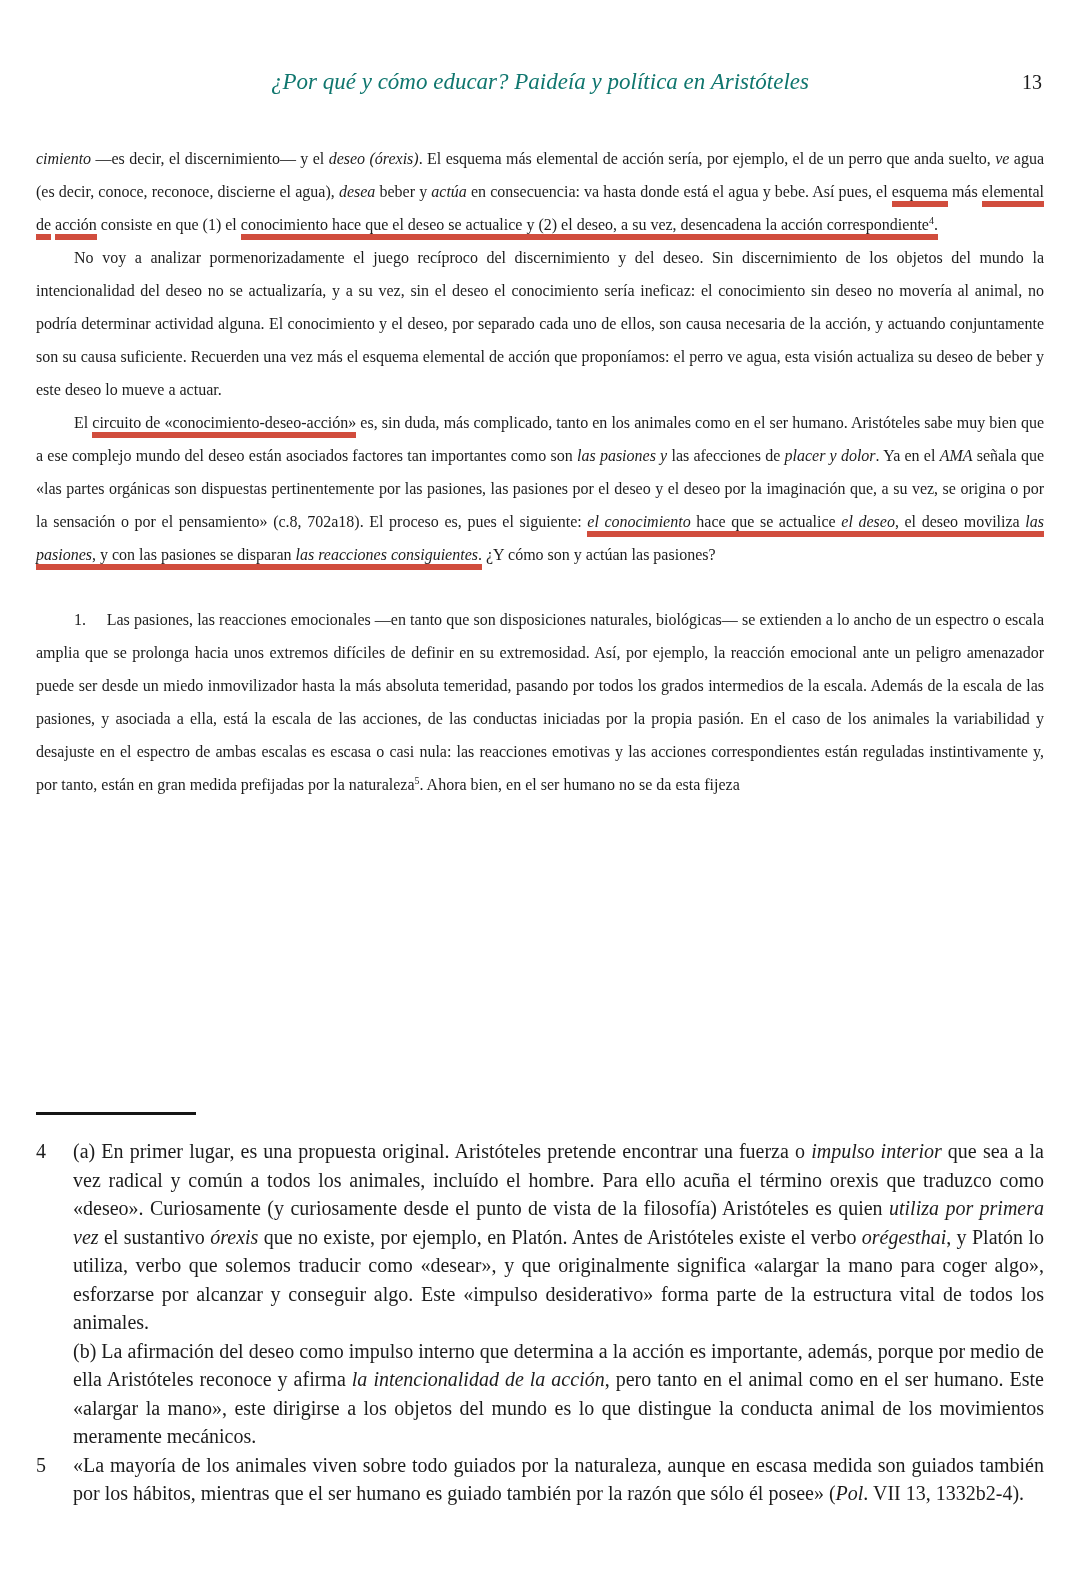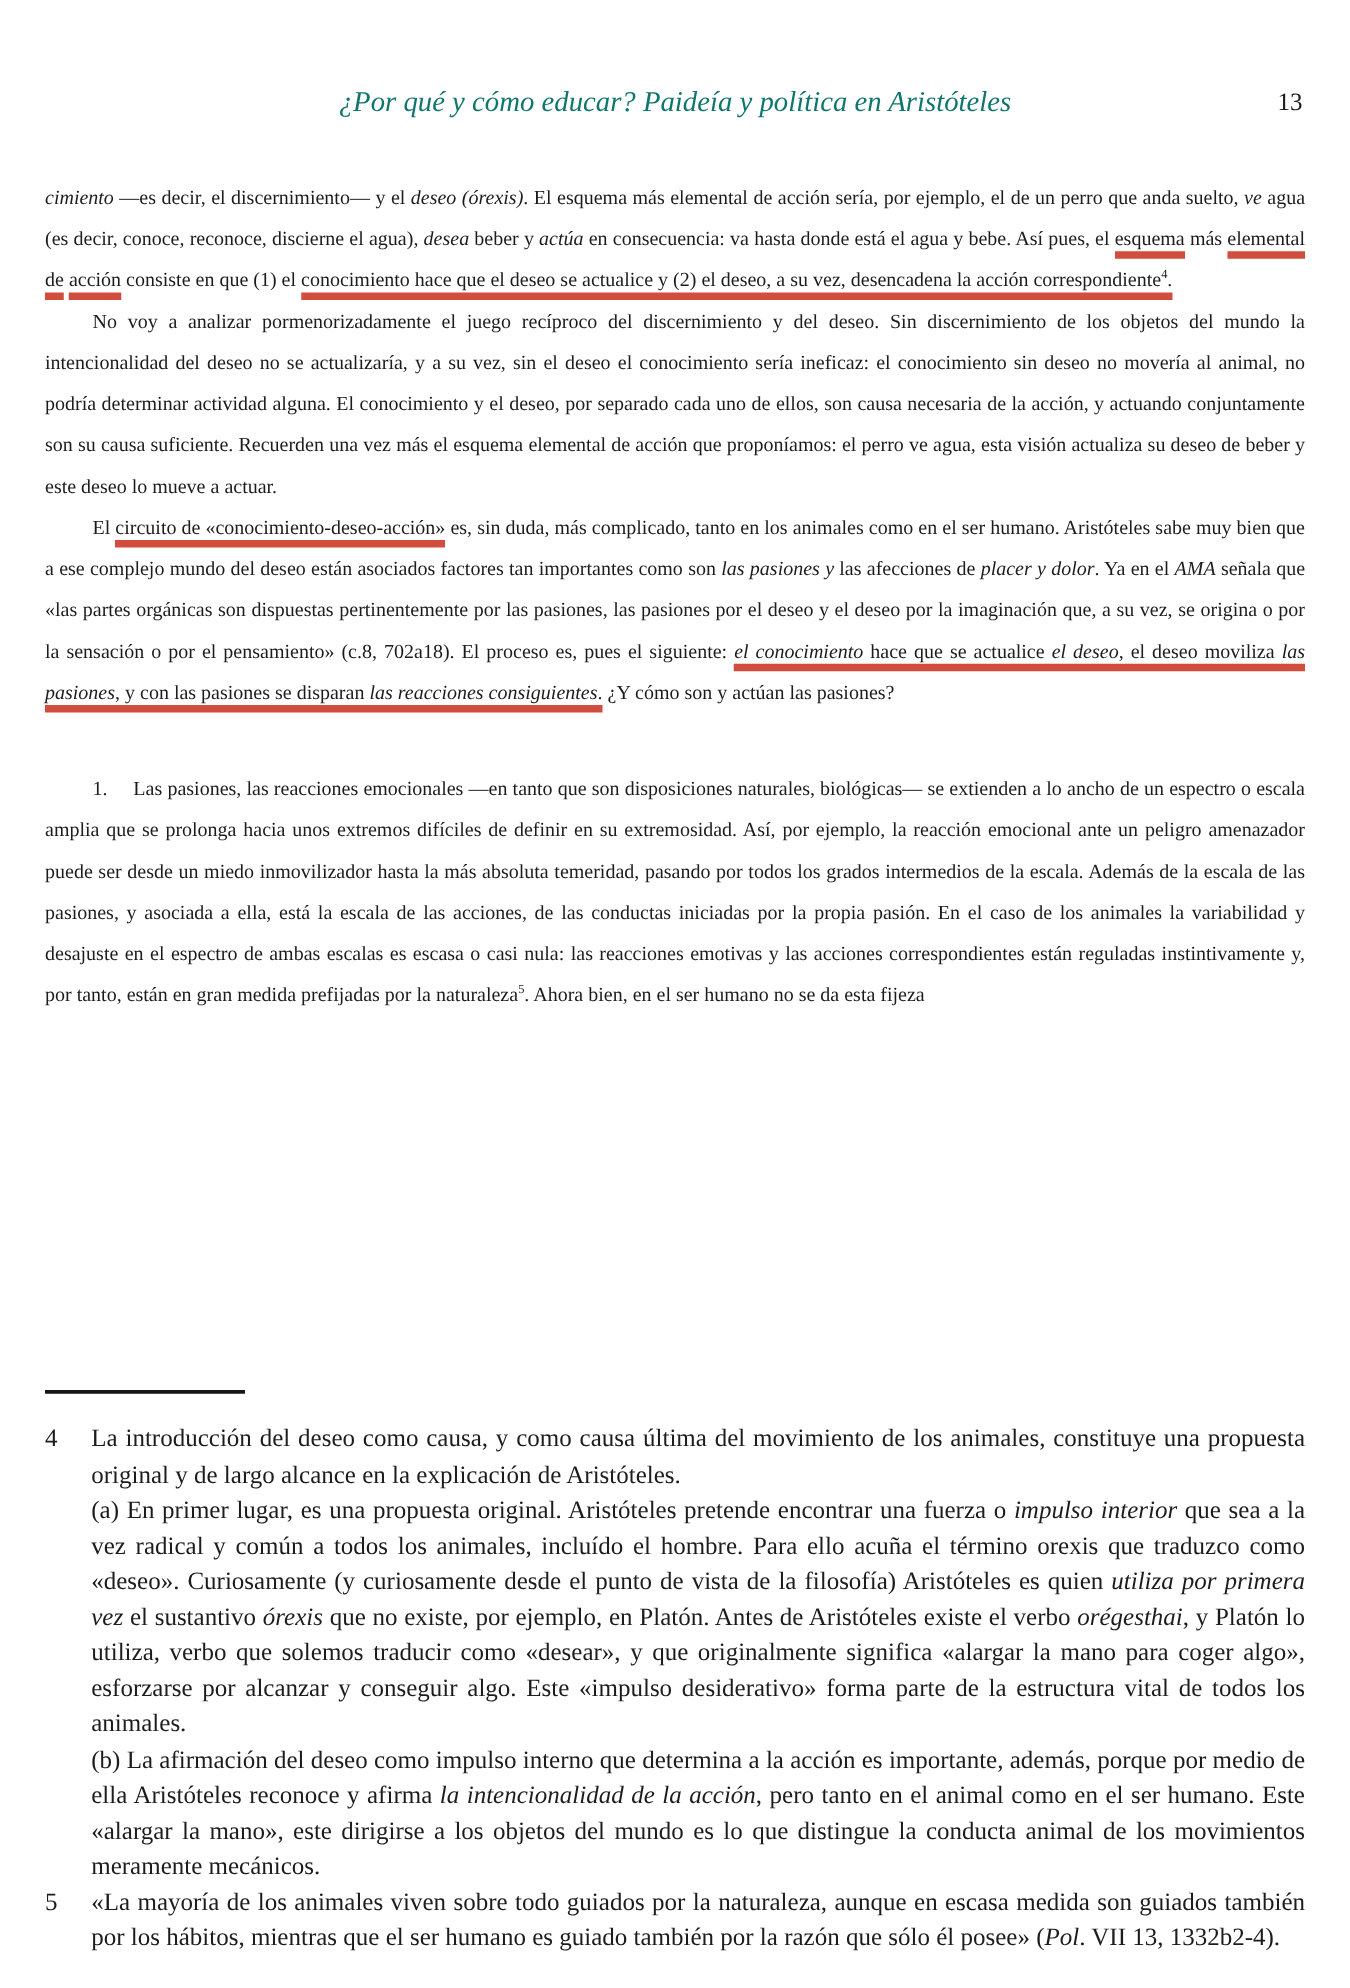--- a/index.html
+++ b/index.html
@@ -25,21 +25,21 @@
 
   
   .body-text{
     margin-top:42px;
     font-size:16px;line-height:33px;
     text-align:justify;
     color:#1c1c1c;
   }
   .body-text p{margin:0;text-indent:38px;}
   .body-text p.first{text-indent:0;}
-  .body-text p.spaced{margin-top:44px;}
+  .body-text p.spaced{margin-top:32px;}
 
   sup{font-size:62%;vertical-align:super;line-height:0;}
   .i{font-style:italic;}
   .u{
     border-bottom:6px solid rgba(205,62,45,0.92);
     padding-bottom:1px;
   }
 
   
   .footnotes{position:absolute;left:36px;right:36px;top:1112px;}
@@ -69,21 +69,20 @@
     <p><span>El </span><span class="u"><span>circuito de «conocimiento-deseo-acción»</span></span><span> es, sin duda, más complicado, tanto en los animales como en el ser humano. Aristóteles sabe muy bien que a ese complejo mundo del deseo están aso­ciados factores tan importantes como son </span><span class="i">las pasiones y</span><span> las afecciones de </span><span class="i">placer y dolor</span><span>. Ya en el </span><span class="i">AMA</span><span> señala que «las partes orgánicas son dispuestas pertinentemente por las pasiones, las pasiones por el deseo y el deseo por la imaginación que, a su vez, se origina o por la sensación o por el pen­samiento» (c.8, 702a18). El proceso es, pues el siguiente: </span><span class="u"><span class="i">el conocimiento</span><span> hace que se actualice </span><span class="i">el deseo</span><span>, el deseo moviliza </span><span class="i">las pasiones</span><span>, y con las pasiones se disparan </span><span class="i">las reacciones consiguientes</span><span>.</span></span><span> ¿Y cómo son y actúan las pasiones?</span></p>
     <p class="spaced"><span>1.&nbsp;&nbsp;&nbsp;&nbsp;&nbsp;Las pasiones, las reacciones emocionales —en tanto que son disposiciones naturales, bio­lógicas— se extienden a lo ancho de un espectro o escala amplia que se prolonga hacia unos extre­mos difíciles de definir en su extremosidad. Así, por ejemplo, la reacción emocional ante un peligro amenazador puede ser desde un miedo inmovilizador hasta la más absoluta temeridad, pasando por todos los grados intermedios de la escala. Además de la escala de las pasiones, y asociada a ella, está la escala de las acciones, de las conductas iniciadas por la propia pasión. En el caso de los animales la variabilidad y desajuste en el espectro de ambas escalas es escasa o casi nula: las reacciones emotivas y las acciones correspondientes están reguladas instintivamente y, por tanto, están en gran medida prefijadas por la naturaleza</span><sup>5</sup><span>. Ahora bien, en el ser humano no se da esta fijeza</span></p>
   </div>
 
   <div class="footnotes">
     <div class="fn-rule"></div>
 
     <div class="footnote">
       <span class="fn-num">4</span>
       <div class="fn-body">
-        <p><span>La introducción del deseo como causa, y como causa última del movimiento de los animales, constituye una propuesta original y de largo alcance en la explicación de Aristóteles.</span></p>
         <p><span>(a) En primer lugar, es una propuesta original. Aristóteles pretende encontrar una fuerza o </span><span class="i">impulso interior</span><span> que sea a la vez radical y común a todos los animales, incluído el hombre. Para ello acuña el término orexis que traduzco como «deseo». Curiosamente (y curiosamente desde el punto de vista de la filosofía) Aristóteles es quien </span><span class="i">utiliza por primera vez</span><span> el sustantivo </span><span class="i">órexis</span><span> que no existe, por ejemplo, en Platón. Antes de Aristóteles existe el verbo </span><span class="i">orégesthai</span><span>, y Platón lo utiliza, verbo que solemos traducir como «desear», y que originalmente significa «alargar la mano para coger algo», esforzarse por alcanzar y conseguir algo. Este «impulso desiderativo» forma parte de la estructura vital de todos los animales.</span></p>
         <p><span>(b) La afirmación del deseo como impulso interno que determina a la acción es importante, además, porque por medio de ella Aristóteles reconoce y afirma </span><span class="i">la intencionalidad de la acción</span><span>, pero tanto en el animal como en el ser humano. Este «alargar la mano», este dirigirse a los objetos del mundo es lo que distingue la conducta animal de los movimientos meramente mecánicos.</span></p>
       </div>
     </div>
 
     <div class="footnote">
       <span class="fn-num">5</span>
       <div class="fn-body">
         <p><span>«La mayoría de los animales viven sobre todo guiados por la naturaleza, aunque en escasa medida son guiados también por los hábitos, mientras que el ser humano es guiado también por la razón que sólo él posee» (</span><span class="i">Pol</span><span>. VII 13, 1332b2-4).</span></p>
       </div>

